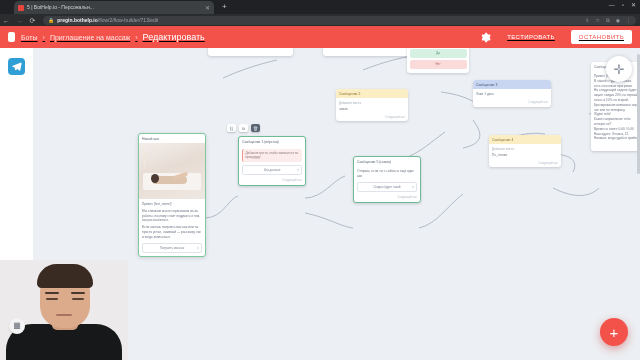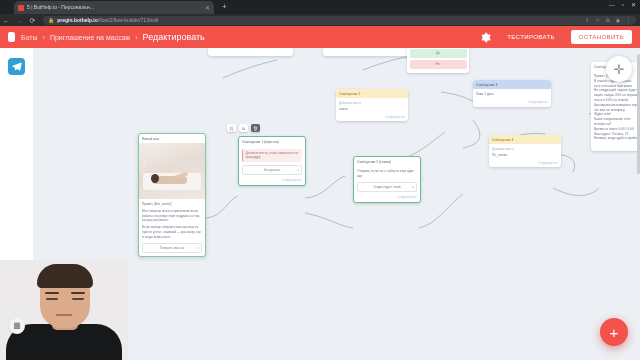--- a/index.html
+++ b/index.html
@@ -38,21 +38,21 @@
   .lock { font-size:5px; color:#9aa0a6; line-height:1; }
   .url { font-size:5px; line-height:1; white-space:nowrap; overflow:hidden; }
   .url b { color:#e8eaed; font-weight:bold; }
   .url span { color:#9aa0a6; }
   .omni-icons { display:flex; gap:6px; align-items:center; margin-left:auto; }
   .omni-icons i { font-style:normal; font-size:5px; color:#9aa0a6; }
 
   
   .app-header {
     position:absolute; left:0; top:26px; width:640px; height:22px;
-    background:#f3524b; display:flex; align-items:center; padding:0 8px;
+    background:#f3524b; display:flex; align-items:center; padding:0 8px;text-decoration:underline;
   }
   .logo-mark { width:7px; height:10px; background:#fff; border-radius:2px; margin-right:6px; }
   .crumb { font-size:7px; color:#ffe2e0; white-space:nowrap; }
   .crumb.active { color:#fff; font-size:9px; }
   .crumb-sep { font-size:7px; color:#ffc5c1; margin:0 5px; }
   .hdr-right { margin-left:auto; display:flex; align-items:center; gap:10px; }
   .gear { width:11px; height:11px; display:flex; align-items:center; justify-content:center; }
   .btn-ghost {
     font-size:6px; color:#fff; letter-spacing:.4px; padding:3px 6px;
     border:none; background:transparent; white-space:nowrap;

